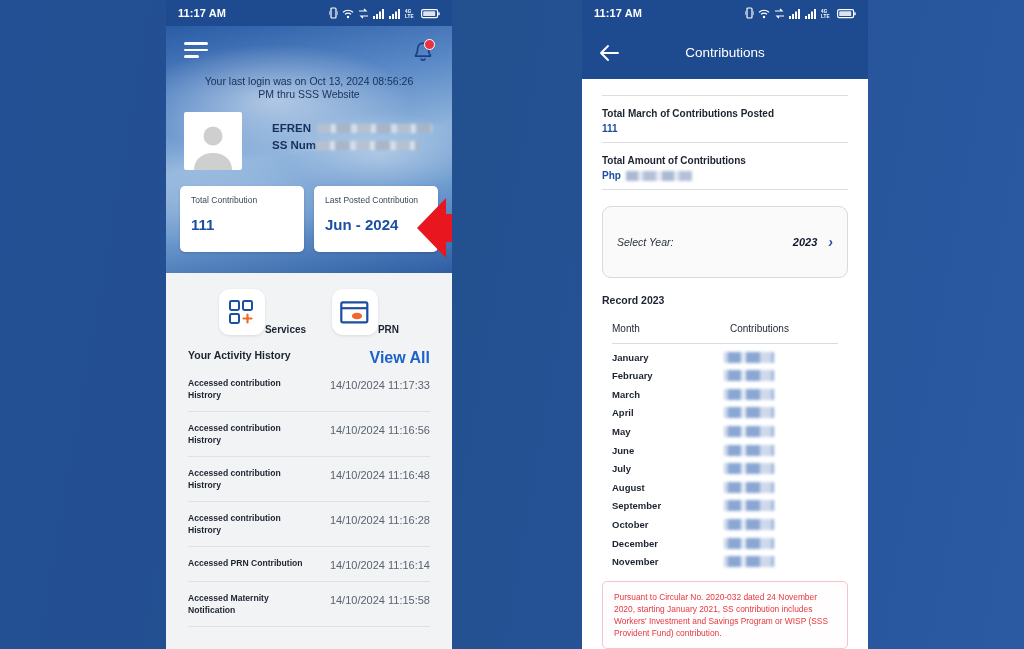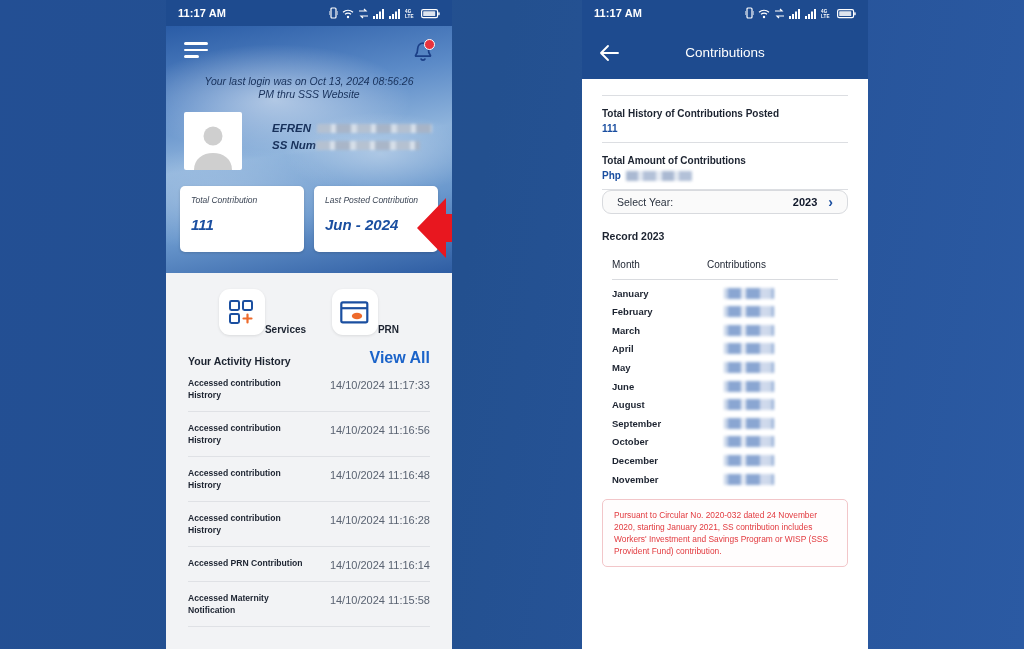--- a/index.html
+++ b/index.html
@@ -30,21 +30,20 @@
   .status-icons svg{display:block;}
 
   
   .l-header{
     position:relative;height:247px;
     background:
       radial-gradient(ellipse 220px 90px at 38% 30%, rgba(255,255,255,.50) 0%, rgba(255,255,255,0) 62%),
       radial-gradient(ellipse 160px 70px at 75% 52%, rgba(255,255,255,.32) 0%, rgba(255,255,255,0) 60%),
       radial-gradient(ellipse 200px 80px at 20% 70%, rgba(255,255,255,.22) 0%, rgba(255,255,255,0) 65%),
       linear-gradient(170deg,#2a5ca6 0%,#5b8ac7 28%,#8fb4dc 50%,#6a98cd 72%,#2e5da3 100%);
-    font-style: italic;
   }
   .l-topbar{display:flex;align-items:center;justify-content:space-between;padding:14px 18px 0 18px;}
   .hamburger{width:24px;cursor:pointer;}
   .hamburger span{display:block;height:2.5px;background:#fff;border-radius:2px;margin-bottom:4px;}
   .hamburger span:nth-child(1){width:24px;}
   .hamburger span:nth-child(2){width:24px;}
   .hamburger span:nth-child(3){width:15px;}
   .bell{position:relative;width:22px;height:24px;cursor:pointer;}
   .bell-dot{position:absolute;right:-1px;top:-1px;width:9px;height:9px;border-radius:50%;background:#e8323c;border:1px solid #fff;}
   .login-note{
@@ -74,21 +73,21 @@
 
   .l-body{background:#f2f3f5;height:402px;overflow:hidden;}
   .quick-row{display:flex;justify-content:space-around;padding:16px 40px 0 40px;}
   .quick{display:flex;flex-direction:row;align-items:flex-end;cursor:pointer;}
   .quick-ico{
     width:46px;height:46px;background:#fff;border-radius:11px;
     display:flex;align-items:center;justify-content:center;
     box-shadow:0 1px 3px rgba(0,0,0,.10);
   }
   .quick-lbl{margin-top:9px;font-size:10px;font-weight:bold;color:#1c2330;}
-  .act-head{display:flex;justify-content:space-between;align-items:flex-end;padding:14px 22px 0 22px;}
+  .act-head{display:flex;justify-content:space-between;align-items:flex-start;padding:14px 22px 0 22px;}
   .act-title{font-size:10.5px;font-weight:bold;color:#1c2330;}
   .act-viewall{font-size:16px;font-weight:bold;color:#1b63c9;cursor:pointer;}
   .act-list{padding:0 22px;}
   .act-item{
     display:flex;justify-content:space-between;align-items:flex-start;
     padding:11px 0 10px 0;border-bottom:1px solid #dfe1e5;
   }
   .act-name{font-size:8.6px;font-weight:bold;color:#1c2330;line-height:11.5px;max-width:125px;}
   .act-time{font-size:11px;color:#5a6372;white-space:nowrap;padding-top:1px;}
 
@@ -106,32 +105,32 @@
   .sep{height:1px;background:#dcdee2;}
   .r-block{padding:12px 0 8px 0;}
   .r-lbl{font-size:10px;font-weight:bold;color:#1c2330;}
   .r-val{font-size:10px;font-weight:bold;color:#1b4fa0;margin-top:4px;display:flex;align-items:center;}
   .r-redact{
     display:inline-block;height:10px;width:66px;margin-left:5px;border-radius:1px;
     background:repeating-linear-gradient(90deg,#aab9d2 0 12px,#e2e8f1 12px 17px,#b3c1d8 17px 30px,#e6ebf3 30px 36px);
     filter:blur(1.8px);
   }
   .year-box{
-    margin-top:0;border:1px solid #d8dade;border-radius:9px;background:#fafafa;
+    margin-top:16px;border:1px solid #d8dade;border-radius:9px;background:#fafafa;
     display:flex;align-items:center;justify-content:space-between;
-    padding:4px 14px;cursor:pointer;
+    padding:28px 14px;cursor:pointer;font-style:italic;
   }
   .year-lbl{font-size:10.5px;color:#2b3340;}
   .year-right{display:flex;align-items:center;gap:11px;}
   .year-val{font-size:11px;font-weight:bold;color:#10182a;}
   .year-chev{color:#1b4fa0;font-size:14px;font-weight:bold;line-height:1;}
   .record-title{font-size:10.5px;font-weight:bold;color:#1c2330;margin-top:16px;}
   .tbl{margin-top:17px;padding:0 10px;}
   .tbl-head{display:flex;font-size:10px;font-weight:500;color:#1c2330;padding-bottom:9px;border-bottom:1px solid #d9dbdf;}
-  .c-month{width:95px;}
+  .c-month{width:118px;}
   .c-contrib{flex:1;}
   .tbl-row{display:flex;align-items:center;padding:7.6px 0 0 0;}
   .m-name{width:112px;font-size:9.5px;font-weight:bold;color:#1c2330;}
   .m-val{
     width:50px;height:11px;border-radius:1px;
     background:repeating-linear-gradient(90deg,#c9d6ea 0 4px,#8aa6d2 4px 17px,#e4eaf4 17px 22px,#8aa6d2 22px 36px,#cfd9ec 36px 44px);
     filter:blur(1.7px);
   }
   .notice{
     margin-top:14px;border:1px solid #f2c6c9;border-radius:5px;background:#fffdfd;
@@ -346,21 +345,21 @@
     <svg class="back-arrow" viewBox="0 0 22 22">
       <path d="M20 11H3M10 4L3 11l7 7" fill="none" stroke="#fff" stroke-width="1.9" stroke-linecap="round" stroke-linejoin="round"></path>
     </svg>
     <div class="r-title">Contributions</div>
   </div>
 
   <div class="r-body">
     <div class="sep" style="margin-top:16px"></div>
 
     <div class="r-block">
-      <div class="r-lbl">Total History of Contributions Posted</div>
+      <div class="r-lbl">Total March of Contributions Posted</div>
       <div class="r-val">
         <span>111</span>
       </div>
     </div>
     <div class="sep"></div>
 
     <div class="r-block">
       <div class="r-lbl">Total Amount of Contributions</div>
       <div class="r-val">
         <span>Php</span>
@@ -403,20 +402,24 @@
           </div>
           <div class="tbl-row">
             <span class="m-name">May</span>
             <span class="m-val"></span>
           </div>
           <div class="tbl-row">
             <span class="m-name">June</span>
             <span class="m-val"></span>
           </div>
           <div class="tbl-row">
+            <span class="m-name">July</span>
+            <span class="m-val"></span>
+          </div>
+          <div class="tbl-row">
             <span class="m-name">August</span>
             <span class="m-val"></span>
           </div>
           <div class="tbl-row">
             <span class="m-name">September</span>
             <span class="m-val"></span>
           </div>
           <div class="tbl-row">
             <span class="m-name">October</span>
             <span class="m-val"></span>

